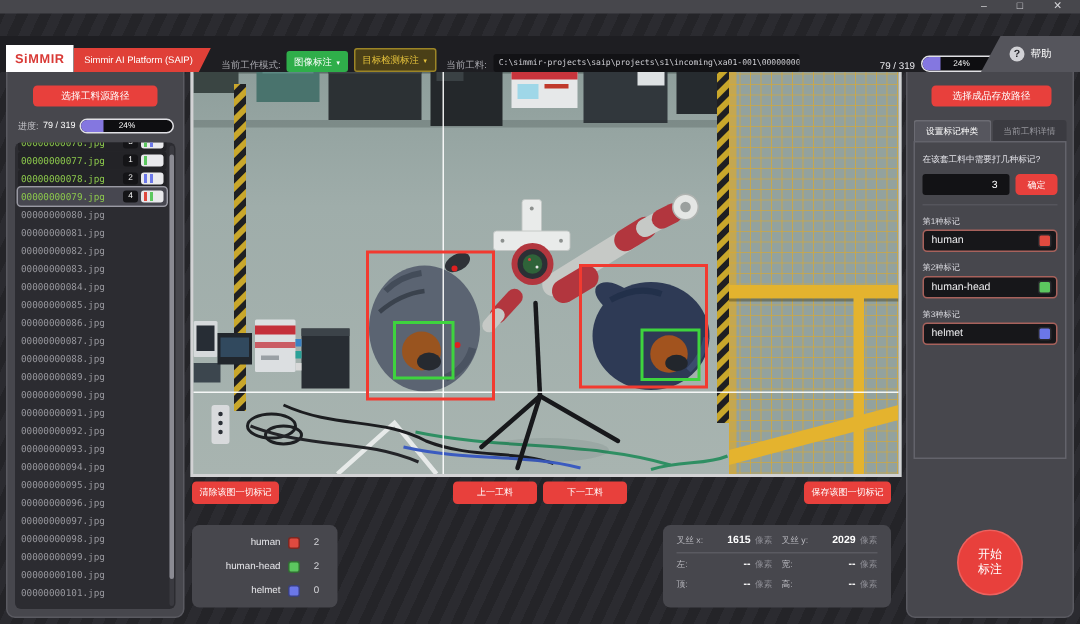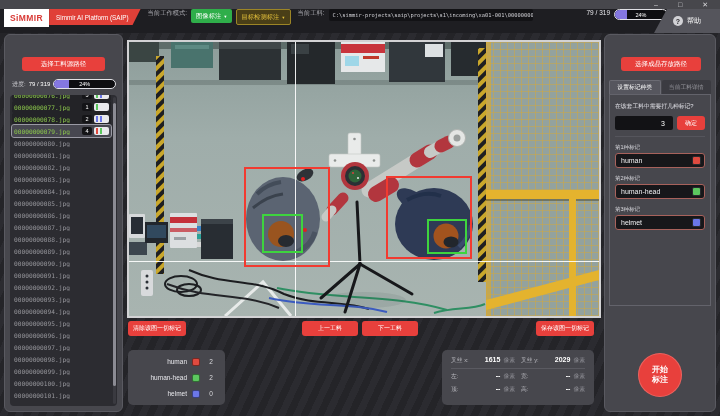--- a/index.html
+++ b/index.html
@@ -7,22 +7,22 @@
     font-family:"Liberation Sans", sans-serif; }
   .app { position:relative; width:720px; height:416px; overflow:hidden;
     background:repeating-linear-gradient(115deg,#242428 0 7px,#2b2b30 7px 14px); }
 
   
   .title-strip { position:absolute; top:0; left:0; right:0; height:9px; background:#47474c;
     display:flex; justify-content:flex-end; align-items:center; gap:20px; padding-right:12px; z-index:30; }
   .win-btn { color:#d5d5d8; font-size:7px; line-height:1; }
 
   
-  .topbar { position:absolute; top:9px; left:0; right:0; height:24px; background:#1e1e22;
-    display:flex; align-items:flex-start; padding-right:52px; z-index:20; }
+  .topbar { position:absolute; top:24px; left:0; right:0; height:24px; background:#1e1e22;
+    display:flex; align-items:flex-end; padding-right:52px; z-index:20; }
   .logo-box { margin-left:4px; background:#ffffff; color:#d93a36; font-weight:bold;
     font-size:8.5px; letter-spacing:.4px; padding:4px 6px; flex:none; }
   .app-badge { background:#e04038; color:#fff; font-size:6.3px; padding:4.5px 12px 4.5px 7px;
     clip-path:polygon(0 0,100% 0,calc(100% - 8px) 100%,0 100%); white-space:nowrap; flex:none; }
   .tb-label { color:#a8a8ae; font-size:6.3px; margin-left:7px; white-space:nowrap; flex:none; }
   .dd { display:flex; align-items:center; gap:3px; font-size:6.3px; border-radius:2px;
     padding:2.5px 5px; margin-left:4px; white-space:nowrap; flex:none; }
   .dd-green { background:#2fae4a; color:#fff; }
   .dd-olive { background:#4a3f17; color:#e6c33c; border:1px solid #9c8526; }
   .caret { font-size:4.5px; }
@@ -123,21 +123,21 @@
     display:flex; align-items:center; justify-content:flex-end; padding-right:8px; height:14px; }
   .confirm-btn { width:28px; height:14px; font-size:6px; flex:none; }
   .content-div { border-top:1px solid #55555c; margin:2px 0 7px; }
   .label-group { margin-bottom:7px; }
   .label-caption { color:#d8d8de; font-size:5.5px; margin-bottom:2px; }
   .label-field { height:15px; background:#17171a; border:1px solid #a8625c; border-radius:3px;
     display:flex; align-items:center; padding:0 3px 0 5px; gap:3px; }
   .label-value { flex:1; color:#f0f0f2; font-size:7px; }
   .label-chip { width:9px; height:9px; border-radius:2px; border:1px solid #2a2a2e; flex:none; }
   .start-btn { position:absolute; left:50%; transform:translateX(-50%); bottom:14px; width:44px;
-    height:44px; border-radius:50%; background:#e8403c; color:#fff; font-size:8px; font-weight:bold;
+    height:44px; border-radius:50%; background:#e8403c; color:#fff; font-size:8px; font-weight:normal;
     display:flex; flex-direction:column; align-items:center; justify-content:center; line-height:1.3;
     border:none; box-shadow:inset 0 0 0 1px rgba(255,255,255,.18); font-family:inherit; }
 </style>
 </head>
 <body>
 
 <div class="app">
 
   <div class="title-strip">
     <span class="win-btn">–</span>

